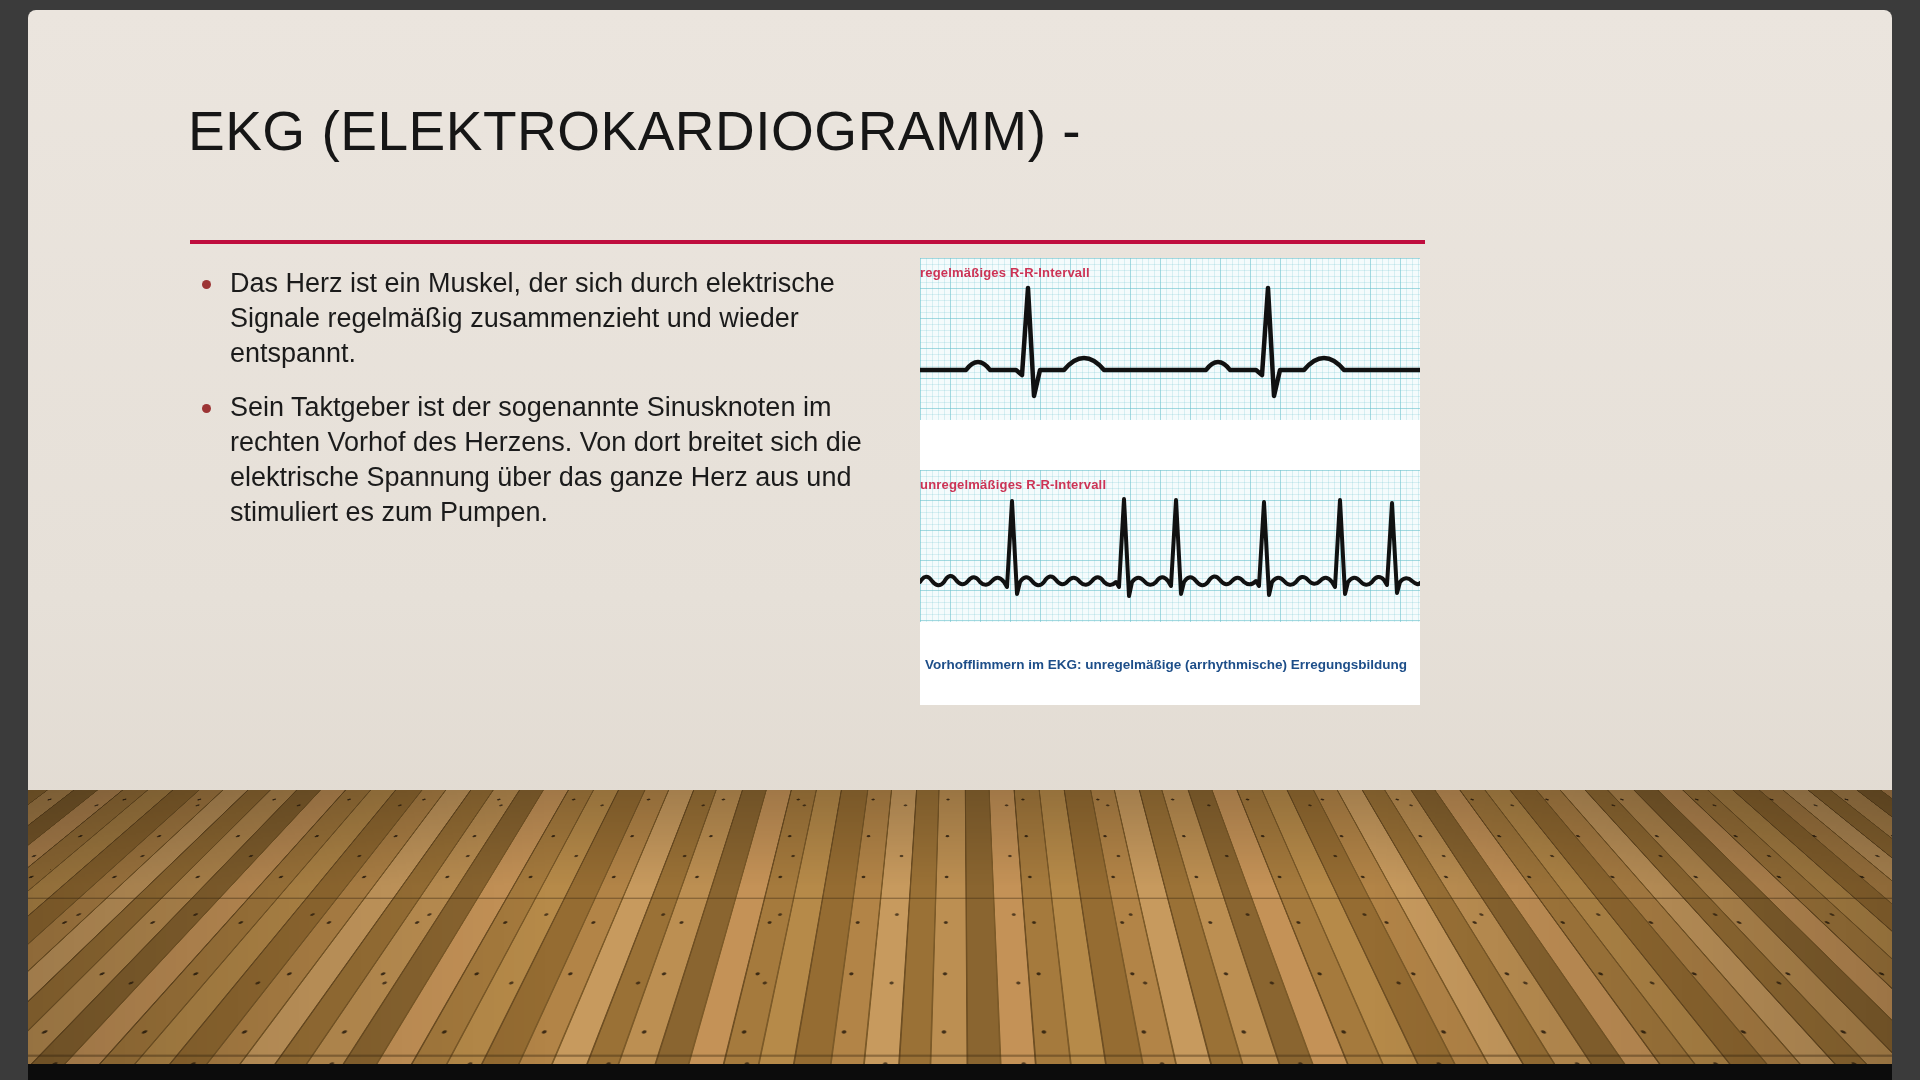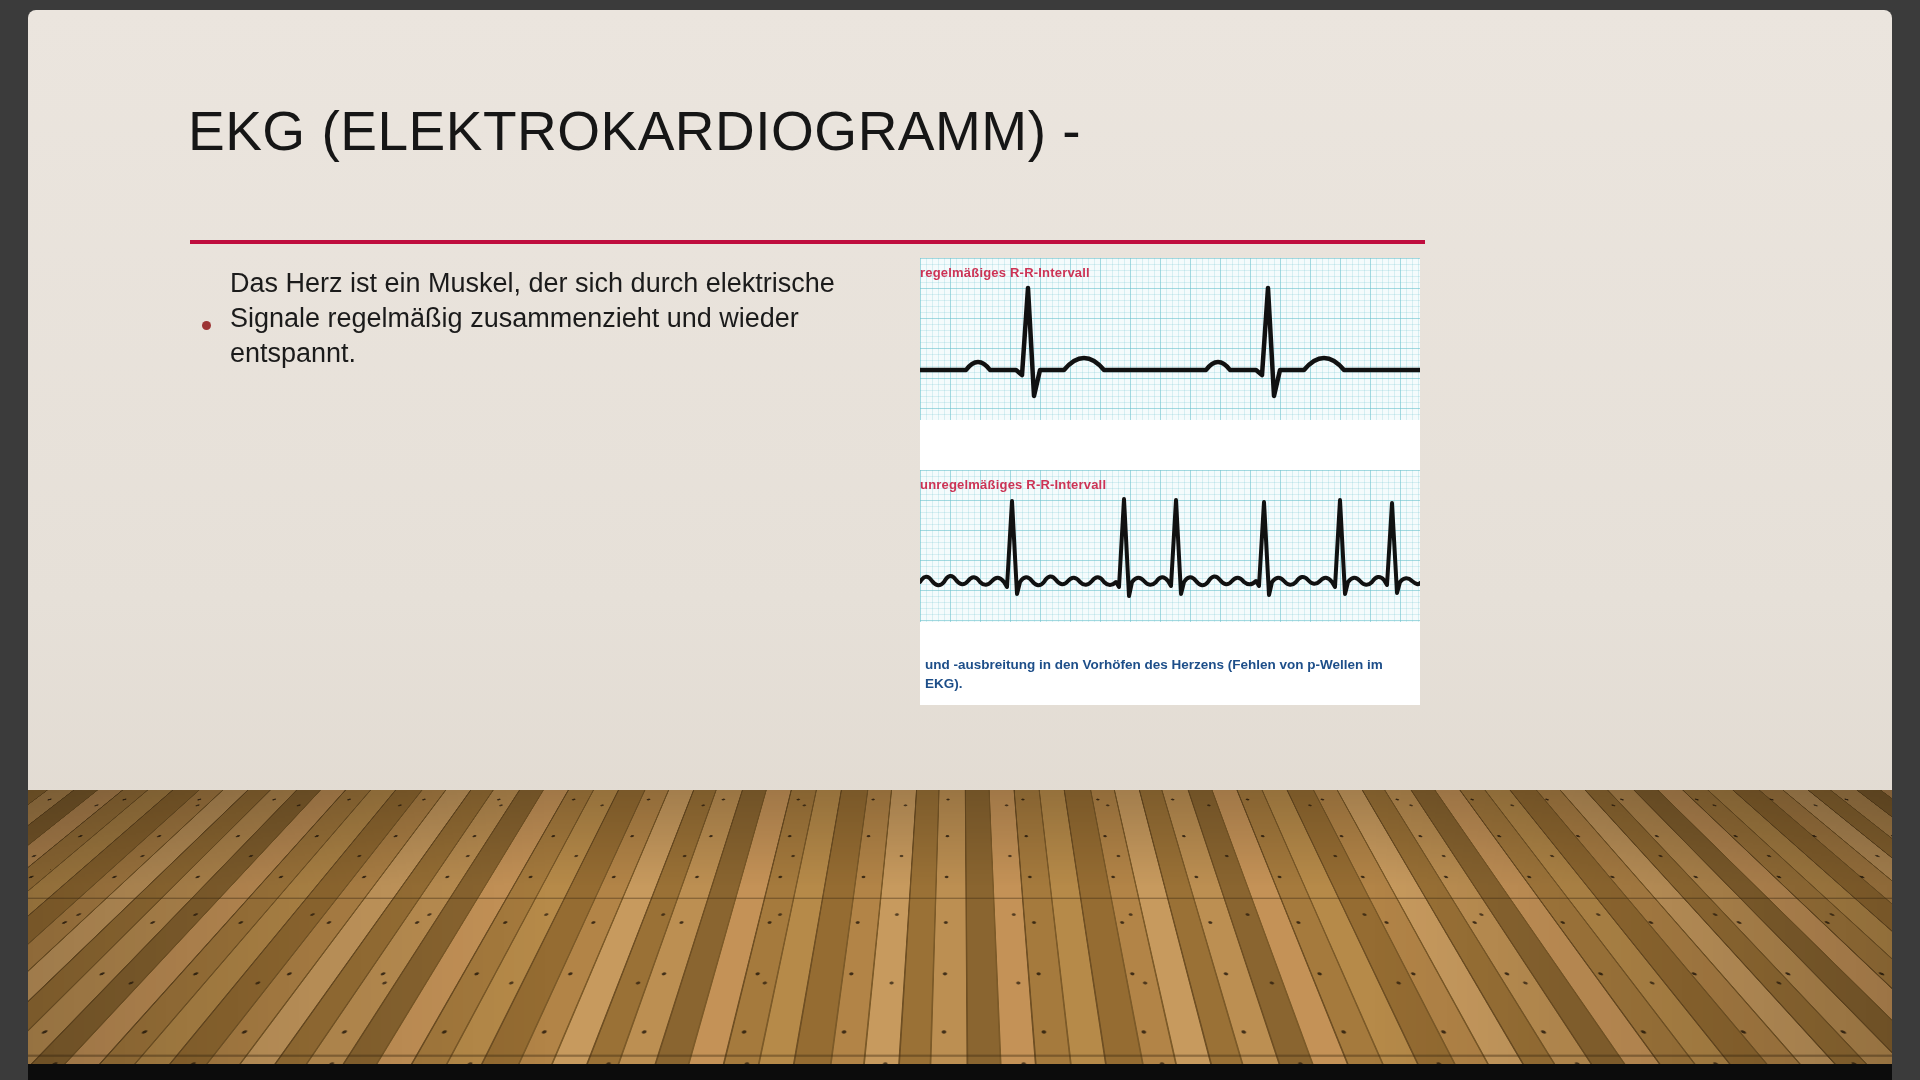--- a/index.html
+++ b/index.html
@@ -29,21 +29,21 @@
   .title-underline {
     position: absolute; left: 162px; top: 230px;
     width: 1235px; height: 4px;
     background: #bf0d3e;
   }
 
   
   .bullets {
     position: absolute; left: 172px; top: 256px; width: 690px;
   }
-  .bullet-item { display: flex; margin-bottom: 19px; align-items: center; }
+  .bullet-item { display: flex; margin-bottom: 19px; }
   .bullet-dot {
     flex: 0 0 auto;
     width: 9px; height: 9px; border-radius: 50%;
     background: #9c3434; margin: 14px 19px 0 2px;
   }
   .bullet-text {
     font-size: 27px; line-height: 35px; color: #1b1b1b;
     max-width: 648px;
   }
 
@@ -135,20 +135,24 @@
   <div class="title">
     <div>EKG (ELEKTROKARDIOGRAMM) -</div>
   </div>
   <div class="title-underline"></div>
 
   <div class="bullets">
     <div class="bullet-item">
       <div class="bullet-dot"></div>
       <div class="bullet-text">Das Herz ist ein Muskel, der sich durch elektrische Signale regelmäßig zusammenzieht und wieder entspannt.</div>
     </div>
+    <div class="bullet-item">
+      <div class="bullet-dot"></div>
+      <div class="bullet-text">Sein Taktgeber ist der sogenannte Sinusknoten im rechten Vorhof des Herzens. Von dort breitet sich die elektrische Spannung über das ganze Herz aus und stimuliert es zum Pumpen.</div>
+    </div>
   </div>
 
   <div class="ekg-figure">
 
     <div class="ekg-panel ekg-panel-top">
       <div class="ekg-label">regelmäßiges R-R-Intervall</div>
       <svg class="ekg-svg" width="500" height="162" viewBox="0 0 500 162">
         <path d="M0,112 L46,112 Q58,96 70,112 L96,112 L102,117 L108,30 L114,138 L120,112 L144,112 Q164,88 184,112 L286,112 Q298,96 310,112 L336,112 L342,117 L348,30 L354,138 L360,112 L384,112 Q404,88 424,112 L500,112" fill="none" stroke="#111111" stroke-width="4.5" stroke-linejoin="round" stroke-linecap="round"></path>
       </svg>
     </div>
@@ -166,21 +170,21 @@
                  L339,116 L344,32 L349,125 L352,112
                  Q358,104 364,111 Q370,118 376,112 Q382,103 388,110 Q394,117 400,111 Q406,104 412,112
                  L415,117 L420,30 L425,124 L428,112
                  Q434,104 440,111 Q446,118 452,112 Q458,103 464,110
                  L467,115 L472,33 L477,123 L480,112
                  Q486,105 492,111 Q498,116 500,113" fill="none" stroke="#111111" stroke-width="4" stroke-linejoin="round" stroke-linecap="round"></path>
       </svg>
     </div>
 
     <div class="ekg-caption">
-      <span>und -ausbreitung in den Vorhöfen des Herzens (Fehlen von p-Wellen im EKG).</span>
+      <span>Vorhofflimmern im EKG: unregelmäßige (arrhythmische) Erregungsbildung</span>
     </div>
 
   </div>
 
   <div class="wood-floor">
     <div class="wood-planks"></div>
   </div>
   <div class="bottom-bar"></div>
 
 </div>

